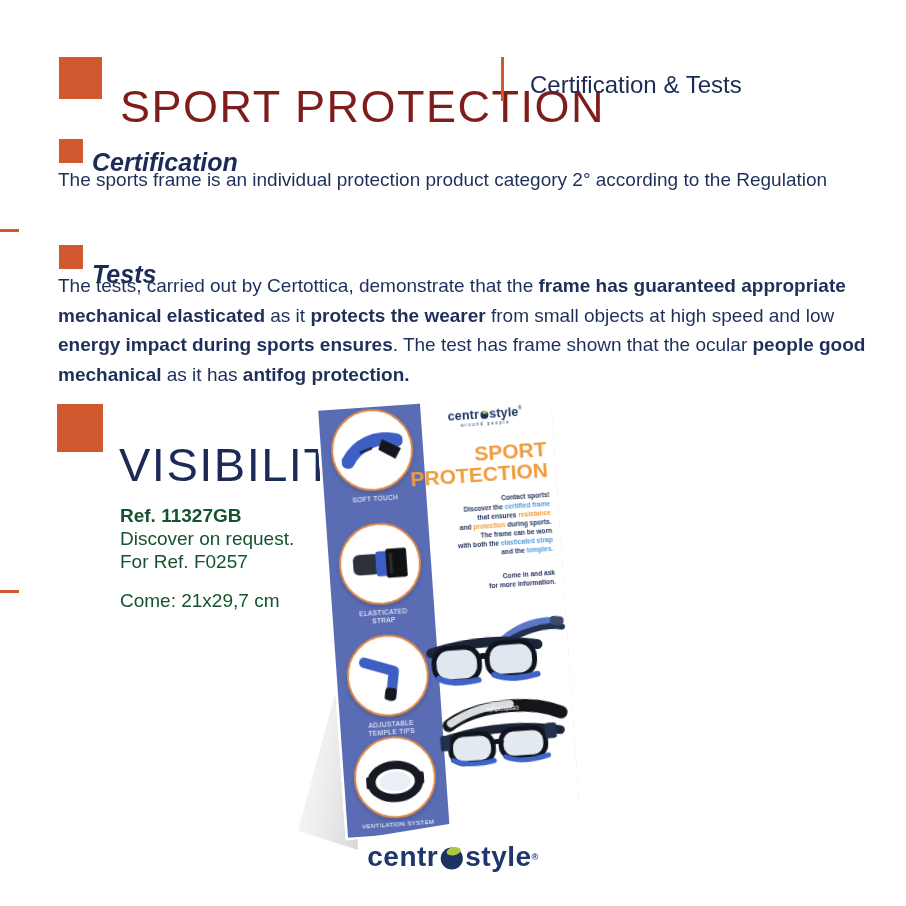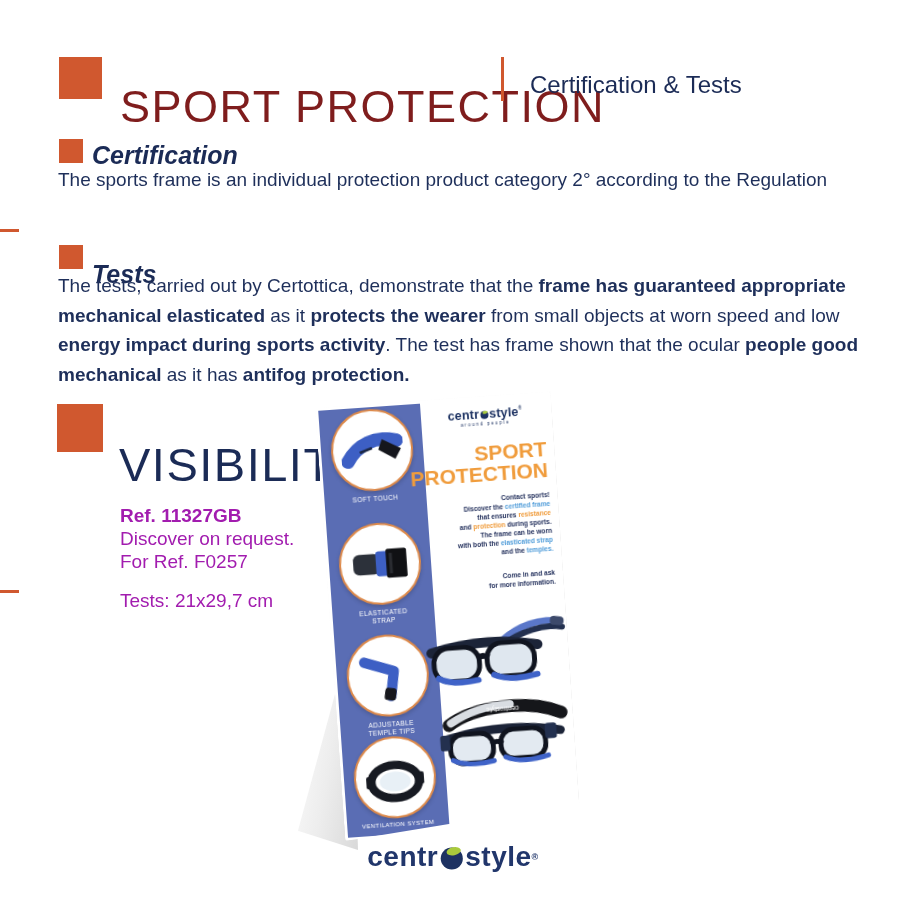--- a/index.html
+++ b/index.html
@@ -17,30 +17,30 @@
   .sq-tests{left:59px;top:245px;width:24px;height:24px;}
   .sq-vis{left:57px;top:404px;width:46px;height:48px;}
 
   .title{position:absolute;left:120px;top:51px;font-size:45px;font-weight:400;
          letter-spacing:1.5px;color:#7f1d1d;white-space:nowrap;}
   .hdr-divider{position:absolute;left:501px;top:57px;width:3px;height:44px;background:#d0582f;}
   .subtitle{position:absolute;left:530px;top:71px;font-size:24px;color:#1b2b56;white-space:nowrap;}
 
   .sec-h{position:absolute;left:92px;font-size:25px;font-weight:700;font-style:italic;
          color:#1b2b56;white-space:nowrap;}
-  .h-cert{top:120px}.h-tests{top:239px}
+  .h-cert{top:127px}.h-tests{top:239px}
   .body{position:absolute;left:58px;font-size:19px;color:#1e2f5a;}
   .body .rl{white-space:nowrap;}
   .body-cert{top:165px;line-height:29px;}
   .body-tests{top:271px;line-height:29.5px;}
   .b{font-weight:700;}
 
   .vis-title{position:absolute;left:119px;top:398px;font-size:47px;font-weight:400;
              letter-spacing:1.5px;color:#1b2b56;white-space:nowrap;}
-  .ref-block{position:absolute;left:120px;top:504px;font-size:19px;line-height:23px;color:#a21caf;}
+  .ref-block{position:absolute;left:120px;top:504px;font-size:19px;line-height:23px;color:#14532d;}
   .ref-bold{font-weight:700;}
   .ref-size{margin-top:16px;}
 
   
   .showcard-wrap{position:absolute;left:296px;top:398px;width:292px;height:470px;}
   .stand{position:absolute;left:2px;top:238px;width:60px;height:214px;z-index:1;
          background:linear-gradient(100deg,#ffffff 0%,#ededed 55%,#d9d9d9 100%);
          clip-path:polygon(88% 0, 0 91%, 100% 100%);
          filter:drop-shadow(-2px 3px 3px rgba(0,0,0,.22));}
   .card{position:absolute;left:19px;top:10px;width:236px;height:434px;z-index:2;
@@ -100,33 +100,33 @@
   <div class="sq sq-cert"></div>
   <h2 class="sec-h h-cert">Certification</h2>
   <div class="body body-cert">
     <div class="rl">The sports frame is an individual protection product category 2° according to the Regulation</div>
   </div>
 
   <div class="sq sq-tests"></div>
   <h2 class="sec-h h-tests">Tests</h2>
   <div class="body body-tests">
       <div class="rl"><span>The tests, carried out by Certottica, demonstrate that the </span><span class="b">frame has guaranteed appropriate</span></div>
-      <div class="rl"><span class="b">mechanical elasticated</span><span> as it </span><span class="b">protects the wearer</span><span> from small objects at worn speed and low</span></div>
-      <div class="rl"><span class="b">energy impact during sports activity</span><span>. The test has frame shown that the ocular </span><span class="b">people good</span></div>
+      <div class="rl"><span class="b">mechanical elasticated</span><span> as it </span><span class="b">protects the wearer</span><span> from small objects at high speed and low</span></div>
+      <div class="rl"><span class="b">energy impact during sports ensures</span><span>. The test has frame shown that the ocular </span><span class="b">people good</span></div>
       <div class="rl"><span class="b">mechanical</span><span> as it has </span><span class="b">antifog protection.</span></div>
     </div>
 
   <div class="sq sq-vis"></div>
   <h2 class="vis-title">VISIBILITY</h2>
 
   <div class="ref-block">
     <div class="ref-bold">Ref. 11327GB</div>
     <div>Discover on request.</div>
     <div>For Ref. F0257</div>
-    <div class="ref-size">Tests: 21x29,7 cm</div>
+    <div class="ref-size">Come: 21x29,7 cm</div>
   </div>
 
   <div class="showcard-wrap">
     <div class="stand"></div>
     <div class="card">
       <div class="band">
 
         <div class="feature f1">
           <div class="fcircle">
             <svg viewBox="0 0 60 60">

